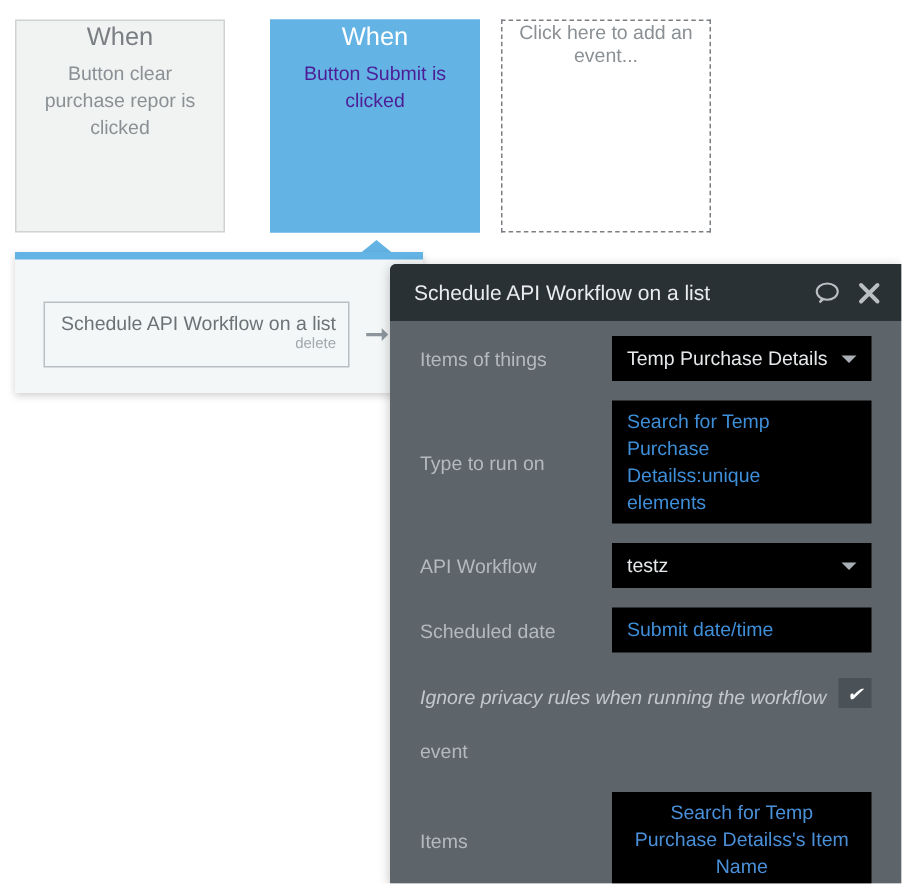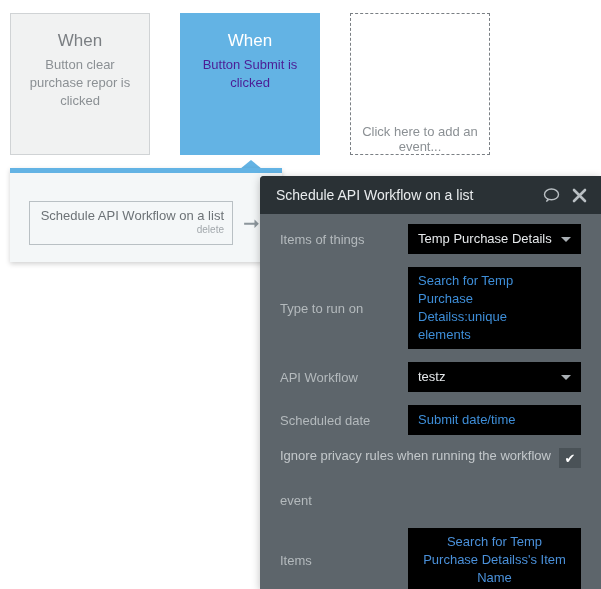--- a/index.html
+++ b/index.html
@@ -13,37 +13,36 @@
 
   
   .event-box {
     position: absolute;
     top: 13px;
     width: 140px;
     height: 142px;
     display: flex;
     flex-direction: column;
     align-items: center;
-    padding-top: 16px;
   }
   .event-box.plain {
     left: 10px;
     background: #f1f2f2;
     border: 1px solid #d0d3d5;
   }
   .event-box.selected {
     left: 180px;
     background: #63b3e4;
     border: 1px solid #63b3e4;
   }
   .event-box.empty {
-    left: 350px;
+    left: 334px;
     background: #ffffff;
     border: 1px dashed #7a7f84;
-    justify-content: flex-end;
+    justify-content: flex-start;
     padding-top: 0;
   }
   .event-when {
     font-size: 17px;
     line-height: 22px;
     color: #7b7f83;
     font-weight: 400;
     margin-bottom: 4px;
   }
   .event-box.selected .event-when { color: #ffffff; }
@@ -188,23 +187,24 @@
     margin-top: -2px;
     width: 0; height: 0;
     border-left: 5px solid transparent;
     border-right: 5px solid transparent;
     border-top: 5px solid #a9afb4;
   }
 
   
   .check-row {
     display: flex;
-    align-items: flex-start;
+    align-items: flex-end;
     margin-bottom: 13px;
     min-height: 24px;
+    font-style: italic;
   }
   .check-label {
     flex: 1;
     font-size: 13px;
     color: #c3c8cb;
   }
   .checkbox {
     width: 22px; height: 20px;
     background: #4a5257;
     display: flex;

